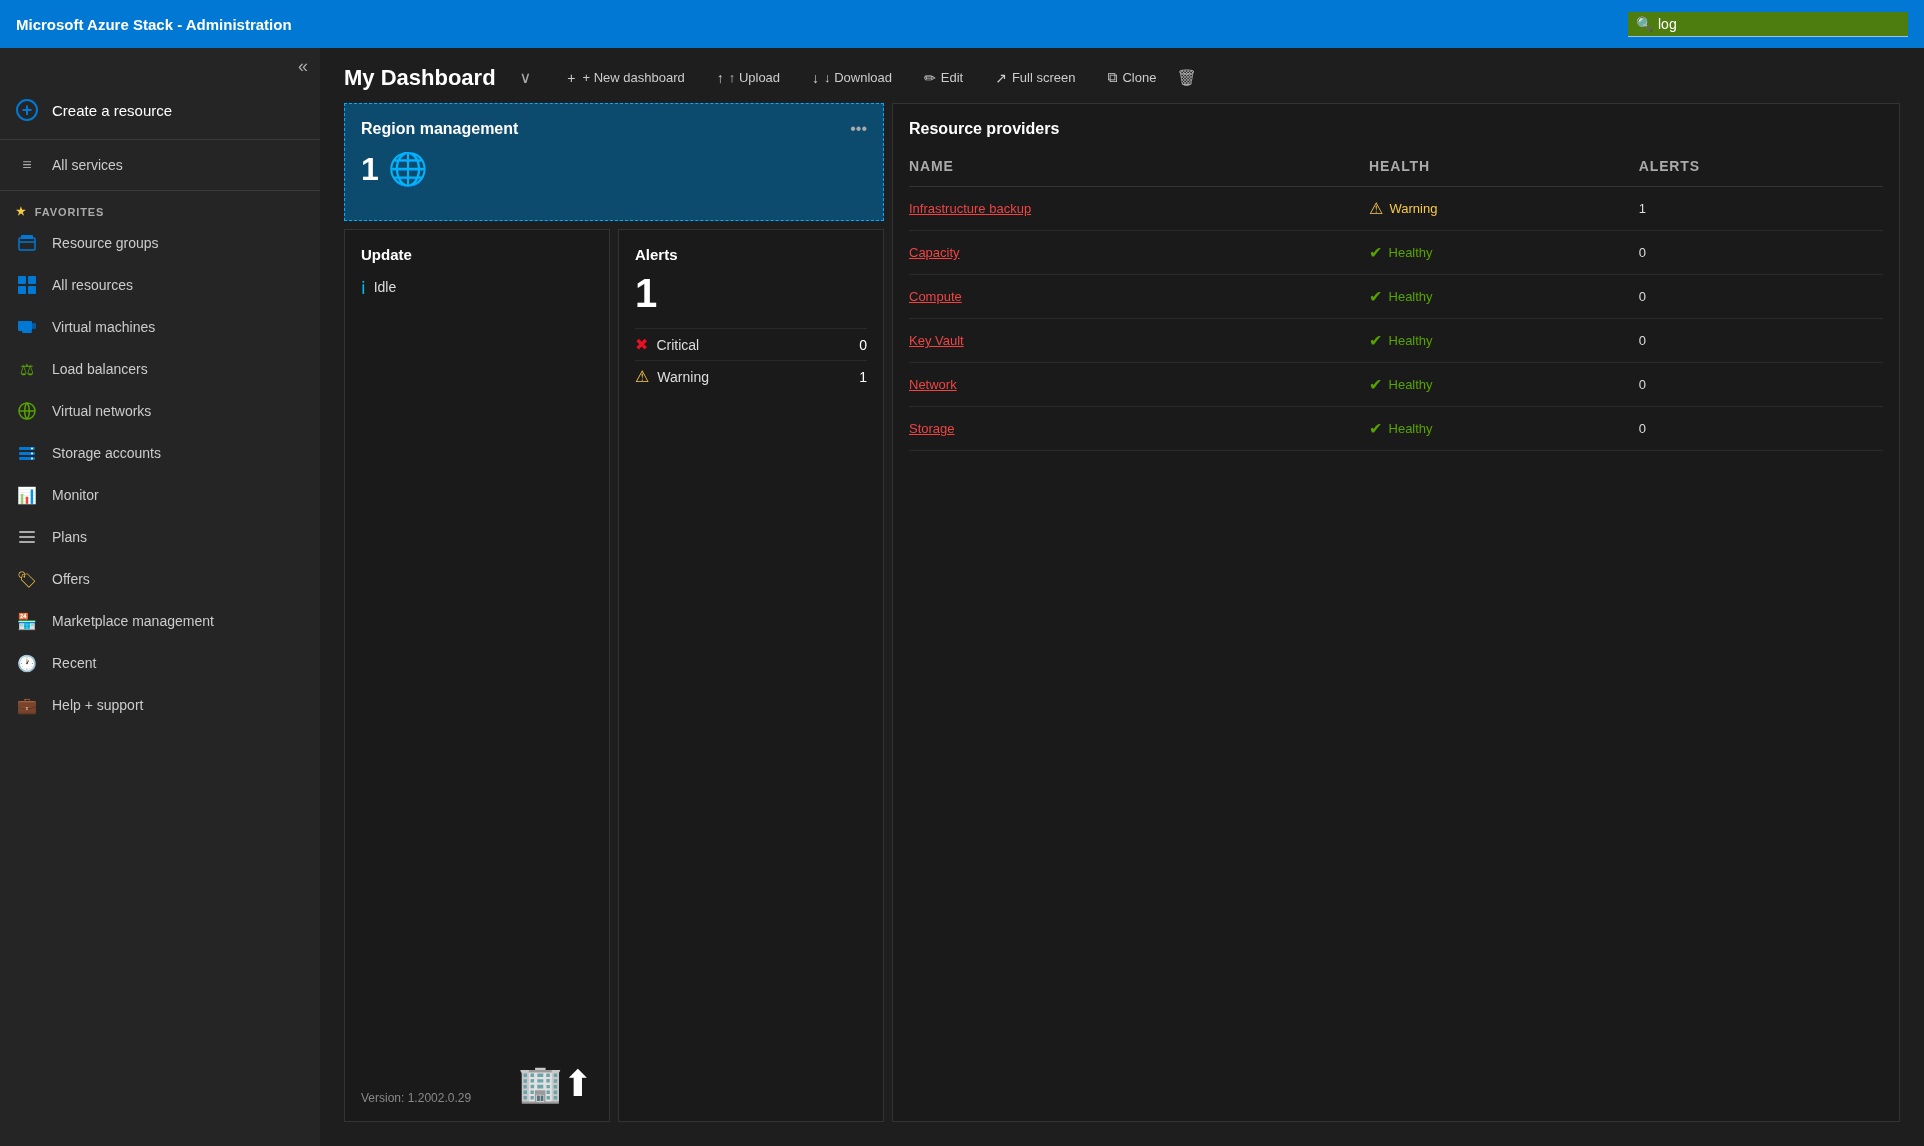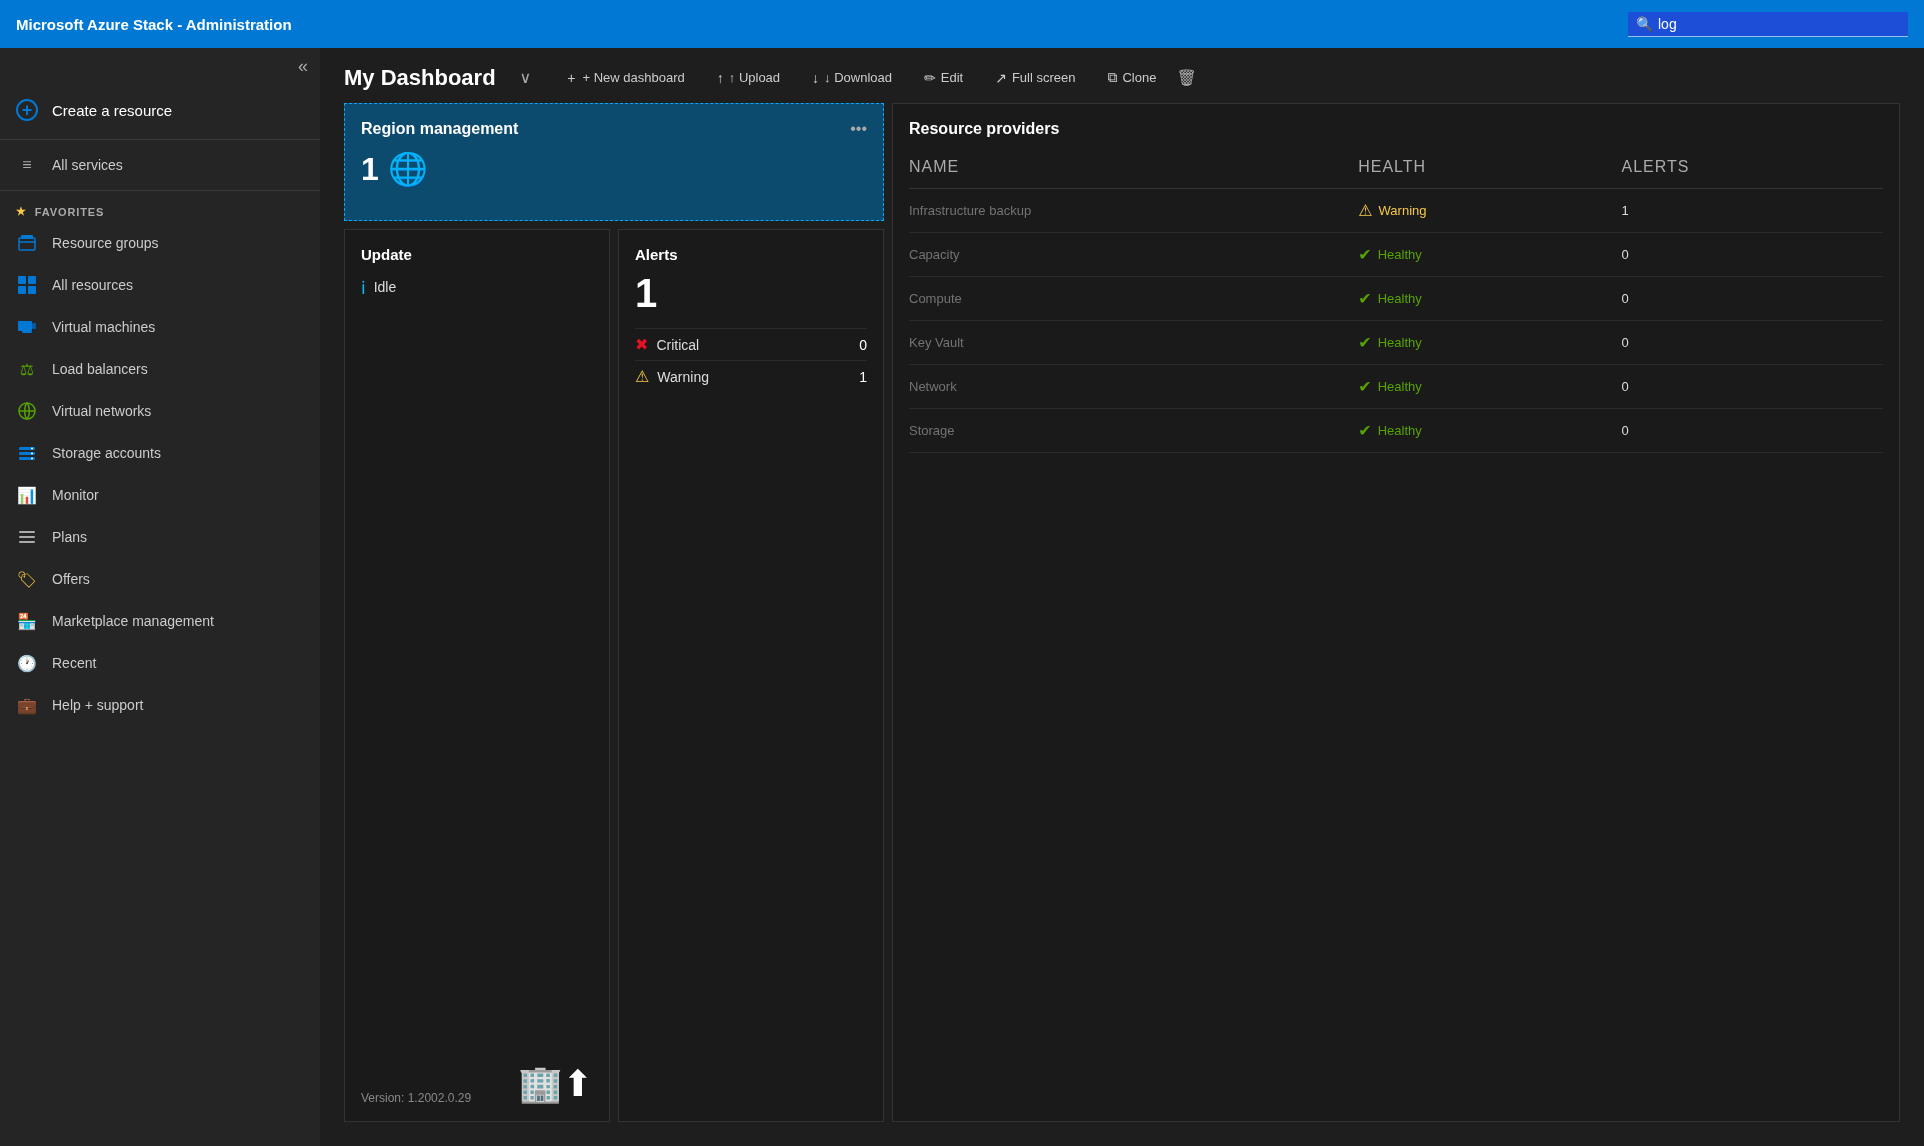--- a/index.html
+++ b/index.html
@@ -25,21 +25,21 @@
       flex-shrink: 0;
     }
     .topbar-title {
       font-size: 15px;
       font-weight: 600;
       color: #fff;
       white-space: nowrap;
     }
     .topbar-search {
       margin-left: auto;
-      background: #1d4ed8;
+      background: #4d7c0f;
       border: none;
       border-bottom: 1px solid #99c3e8;
       color: #fff;
       padding: 4px 10px 4px 30px;
       font-size: 14px;
       width: 280px;
       outline: none;
     }
     .topbar-search::placeholder { color: #cce0f5; }
     .search-wrap {
@@ -355,34 +355,34 @@
       margin-bottom: 16px;
     }
     .rp-table {
       width: 100%;
       border-collapse: collapse;
       font-size: 13px;
     }
     .rp-table th {
       text-align: left;
       color: #aaa;
-      font-weight: 400;
-      font-size: 16px;
+      font-weight: 700;
+      font-size: 14px;
       letter-spacing: 0.06em;
       padding: 4px 8px 12px 0;
       border-bottom: 1px solid #333;
       text-transform: uppercase;
     }
     .rp-table td {
       padding: 12px 8px 12px 0;
       color: #ddd;
       border-bottom: 1px solid #2a2a2a;
       vertical-align: middle;
     }
-    .rp-table td:first-child { font-weight: 500; color: #737373; }
+    .rp-table td:first-child { font-weight: 500; color: #ef4444; text-decoration: underline; }
     .health-cell {
       display: flex;
       align-items: center;
       gap: 6px;
       white-space: nowrap;
     }
 
     
     ::-webkit-scrollbar { width: 6px; }
     ::-webkit-scrollbar-track { background: #1a1a1a; }

